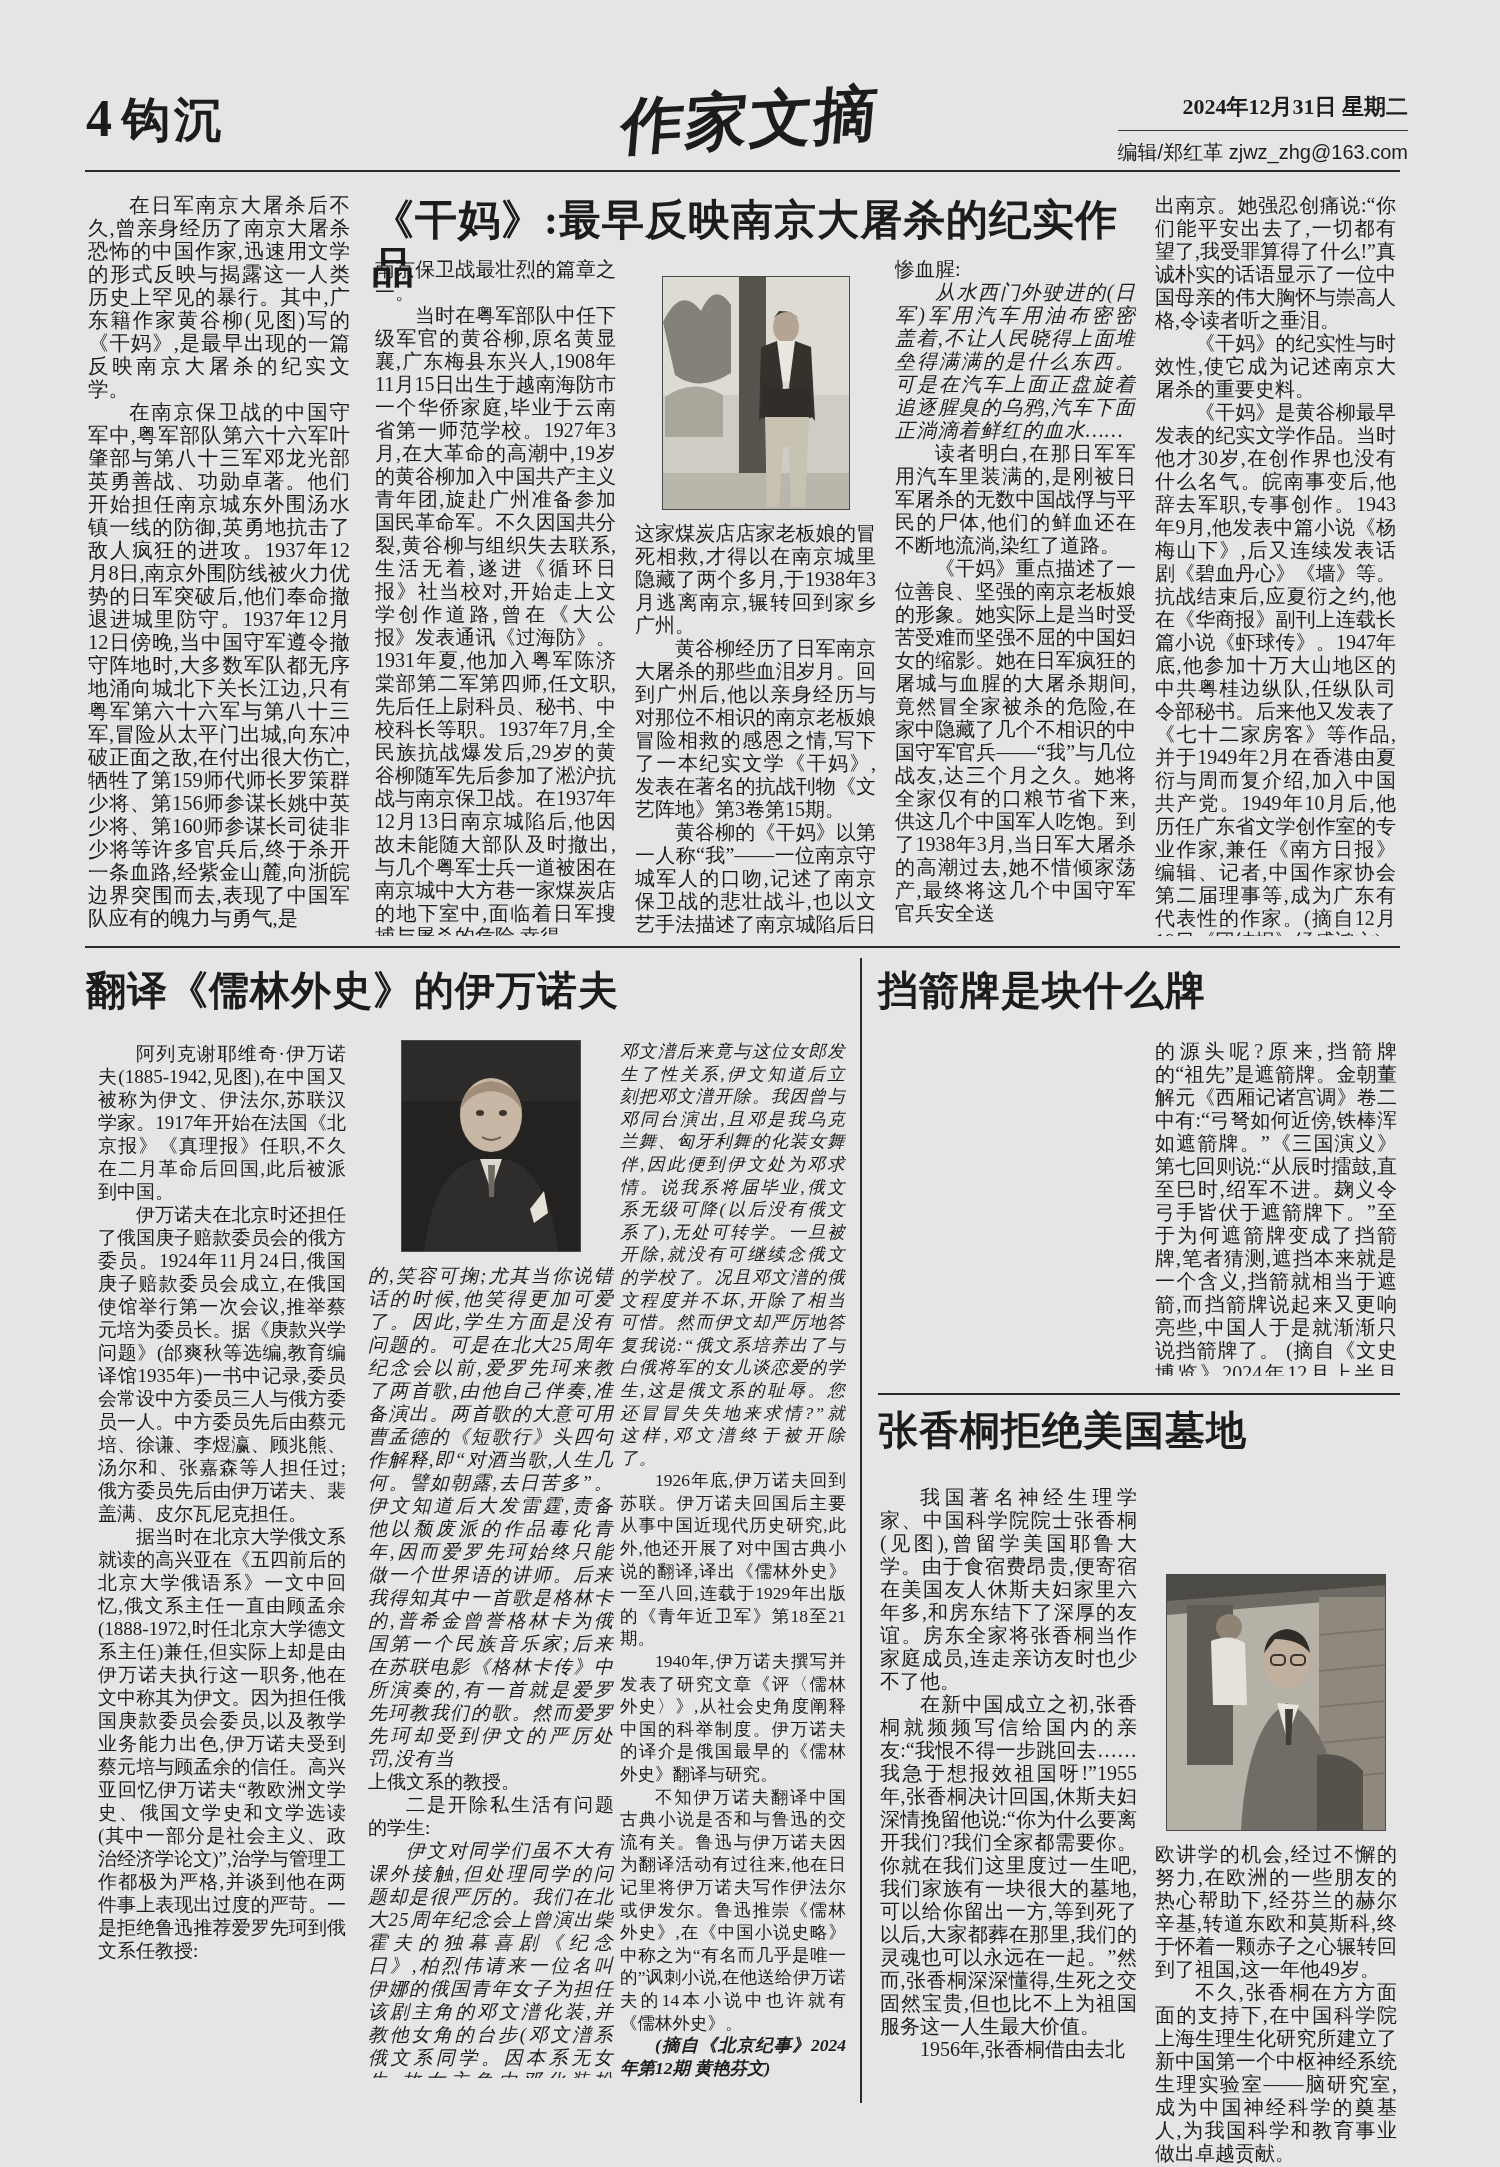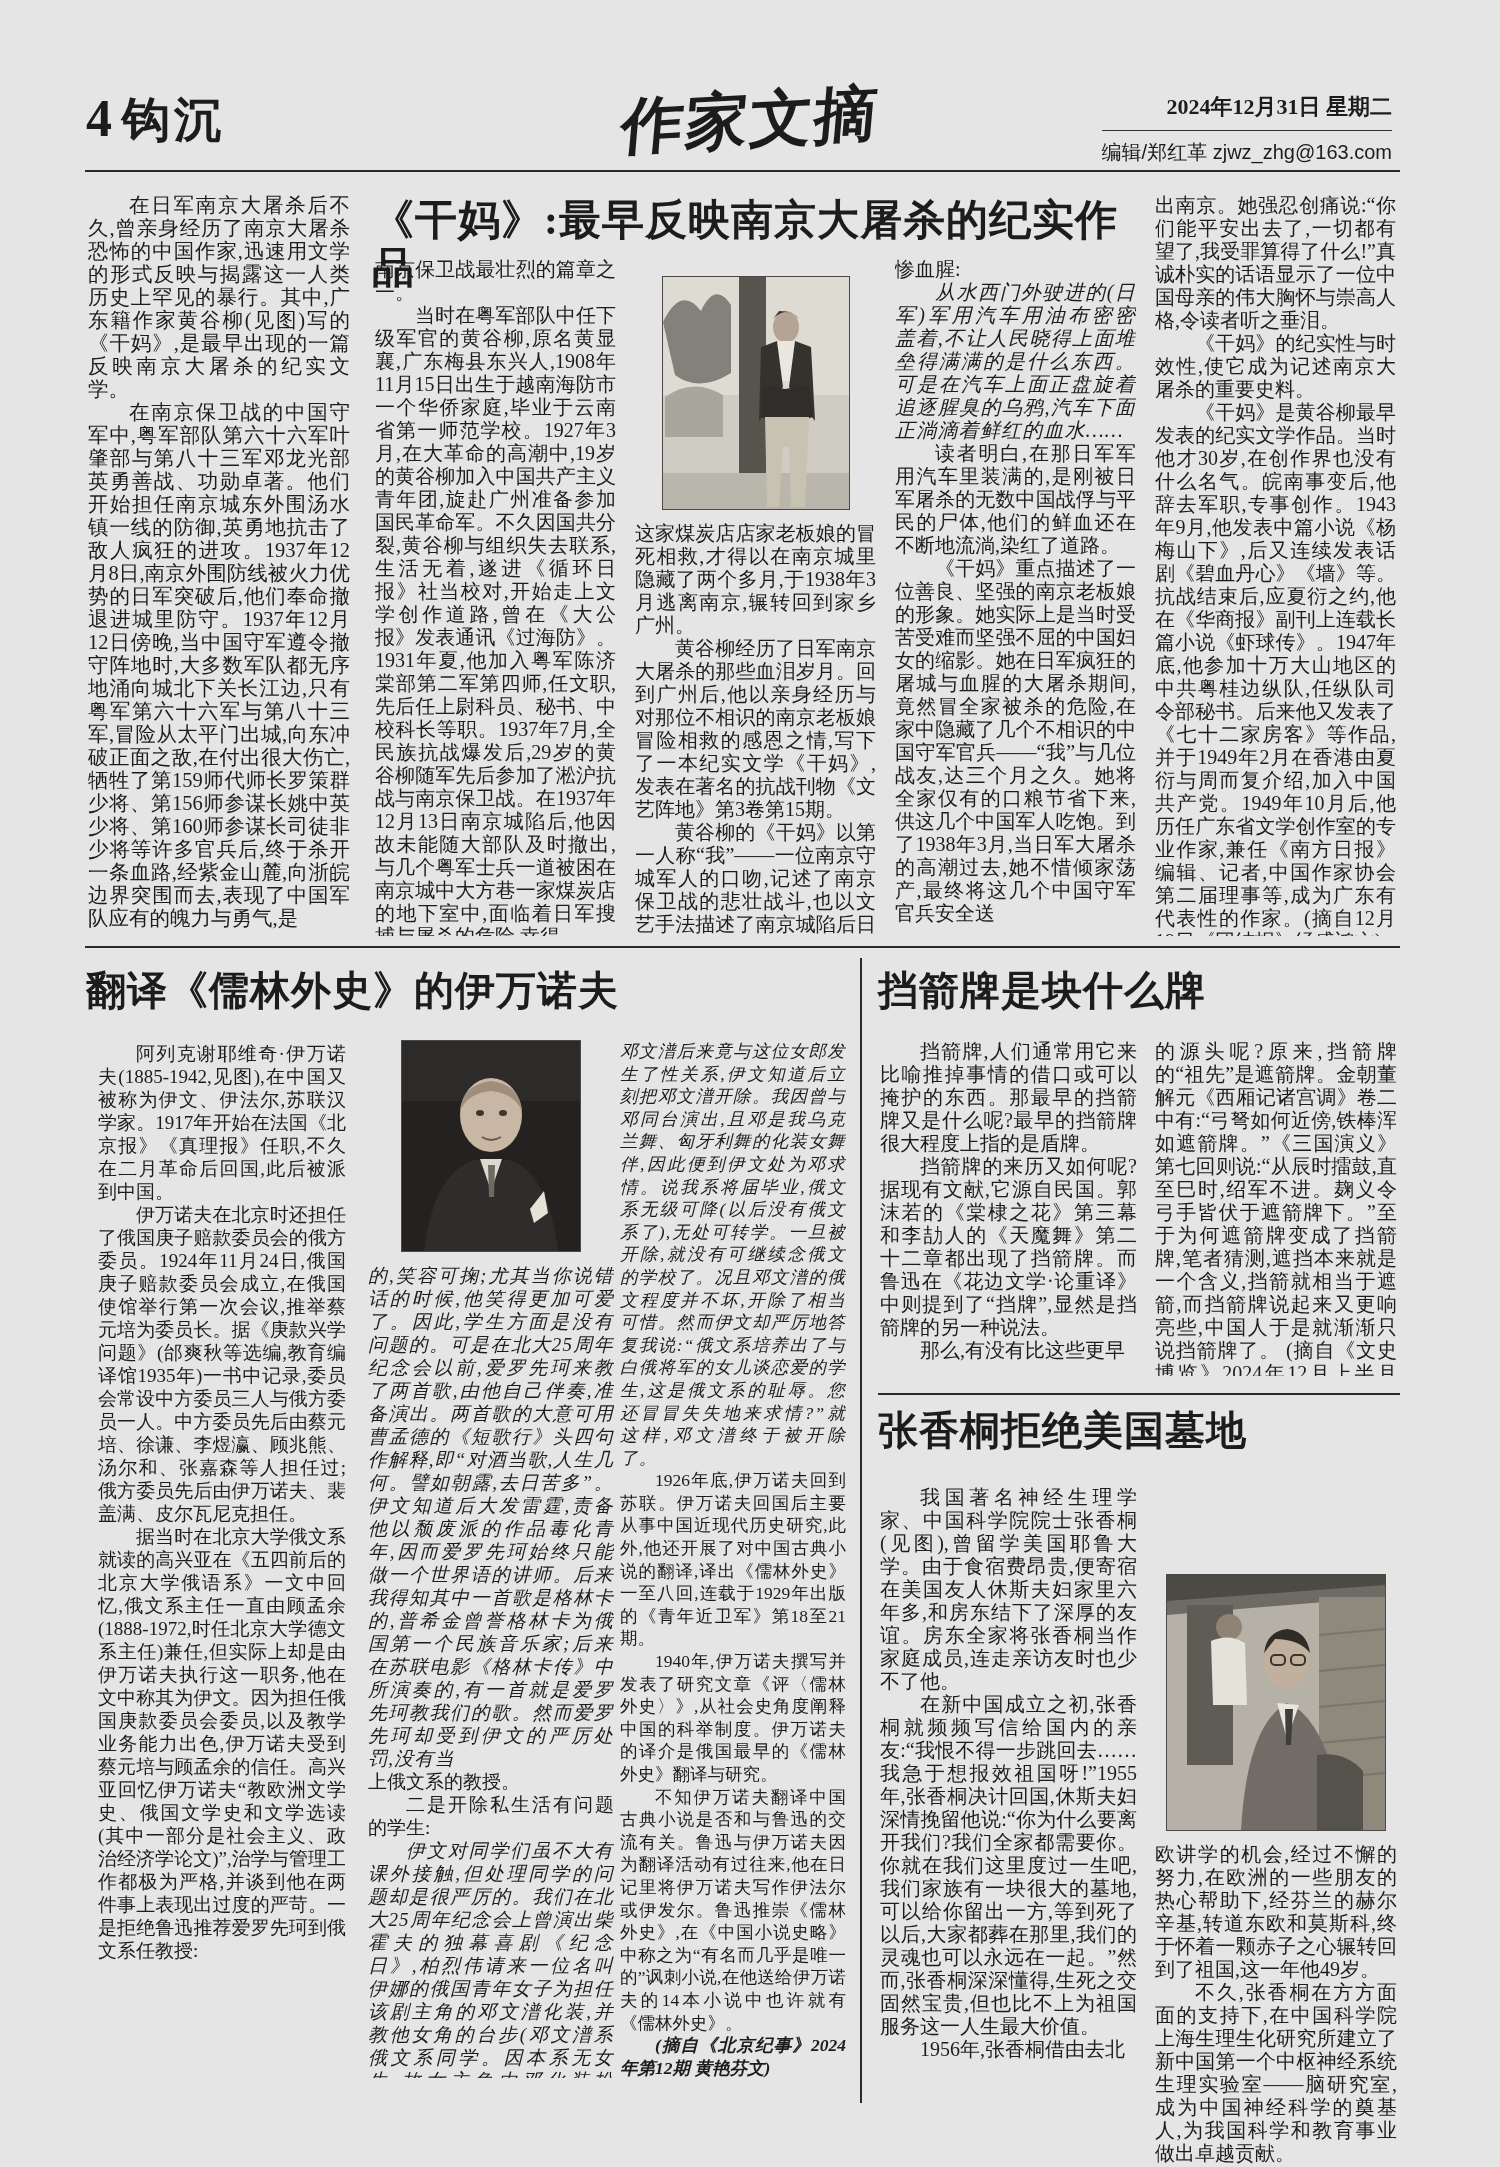--- a/index.html
+++ b/index.html
@@ -4,21 +4,21 @@
 <style>
   html,body{margin:0;padding:0;background:#9a9a9a;}
   .page{position:relative;width:1500px;height:2167px;margin:0 auto;background:#e5e5e5;
         font-family:"Liberation Serif","DejaVu Serif",serif;color:#1c1c1c;overflow:hidden;}
   
   .hdr-left{position:absolute;left:86px;top:88px;white-space:nowrap;}
   .hdr-left .pno{font-size:52px;font-weight:bold;letter-spacing:6px;}
   .hdr-left .sec{font-size:48px;font-weight:bold;letter-spacing:4px;}
   .masthead{position:absolute;left:560px;top:78px;width:380px;text-align:center;
             font-size:62px;font-weight:bold;transform:skewX(-8deg) rotate(-3deg);letter-spacing:2px;}
-  .hdr-right{position:absolute;right:108px;top:92px;text-align:right;}
+  .hdr-right{position:absolute;right:92px;top:92px;text-align:right;}
   .hdr-right .date{font-size:22px;font-weight:bold;padding-bottom:8px;border-bottom:1px solid #333;}
   .hdr-right .editor{font-size:20px;padding-top:8px;font-family:"Liberation Sans","DejaVu Sans",sans-serif;}
   .rule{position:absolute;background:#2a2a2a;}
   
   .headline{position:absolute;text-align:left;font-weight:bold;line-height:1.15;letter-spacing:1px;}
   .hl-lead{left:372px;top:196px;width:772px;font-size:42px;}
   .hl-ivanov{left:86px;top:968px;width:760px;font-size:40px;}
   .hl-shield{left:878px;top:968px;width:522px;font-size:40px;}
   .hl-zhang{left:878px;top:1408px;width:522px;font-size:40px;}
   
@@ -134,25 +134,20 @@
   <div class="col" style="left:620px;top:1040px;width:226px;height:1038px;font-size:17.5px;line-height:22.6px;">
       <p class="para q">邓文潽后来竟与这位女郎发生了性关系,伊文知道后立刻把邓文潽开除。我因曾与邓同台演出,且邓是我乌克兰舞、匈牙利舞的化装女舞伴,因此便到伊文处为邓求情。说我系将届毕业,俄文系无级可降(以后没有俄文系了),无处可转学。一旦被开除,就没有可继续念俄文的学校了。况且邓文潽的俄文程度并不坏,开除了相当可惜。然而伊文却严厉地答复我说:“俄文系培养出了与白俄将军的女儿谈恋爱的学生,这是俄文系的耻辱。您还冒冒失失地来求情?”就这样,邓文潽终于被开除了。</p>
       <p class="para ind">1926年底,伊万诺夫回到苏联。伊万诺夫回国后主要从事中国近现代历史研究,此外,他还开展了对中国古典小说的翻译,译出《儒林外史》一至八回,连载于1929年出版的《青年近卫军》第18至21期。</p>
       <p class="para ind">1940年,伊万诺夫撰写并发表了研究文章《评〈儒林外史〉》,从社会史角度阐释中国的科举制度。伊万诺夫的译介是俄国最早的《儒林外史》翻译与研究。</p>
       <p class="para ind">不知伊万诺夫翻译中国古典小说是否和与鲁迅的交流有关。鲁迅与伊万诺夫因为翻译活动有过往来,他在日记里将伊万诺夫写作伊法尔或伊发尔。鲁迅推崇《儒林外史》,在《中国小说史略》中称之为“有名而几乎是唯一的”讽刺小说,在他送给伊万诺夫的14本小说中也许就有《儒林外史》。</p>
       <p class="para ind attr">(摘自《北京纪事》2024年第12期 黄艳芬文)</p>
     </div>
 
   <div class="headline hl-shield">挡箭牌是块什么牌</div>
 
-  <div class="col" style="left:880px;top:1040px;width:257px;height:336px;">
-      <p class="para ind">挡箭牌,人们通常用它来比喻推掉事情的借口或可以掩护的东西。那最早的挡箭牌又是什么呢?最早的挡箭牌很大程度上指的是盾牌。</p>
-      <p class="para ind">挡箭牌的来历又如何呢?据现有文献,它源自民国。郭沫若的《棠棣之花》第三幕和李劼人的《天魔舞》第二十二章都出现了挡箭牌。而鲁迅在《花边文学·论重译》中则提到了“挡牌”,显然是挡箭牌的另一种说法。</p>
-      <p class="para ind">那么,有没有比这些更早</p>
-    </div>
   <div class="col" style="left:1155px;top:1040px;width:242px;height:336px;">
       <p class="para">的源头呢?原来,挡箭牌的“祖先”是遮箭牌。金朝董解元《西厢记诸宫调》卷二中有:“弓弩如何近傍,铁棒浑如遮箭牌。”《三国演义》第七回则说:“从辰时擂鼓,直至巳时,绍军不进。麹义令弓手皆伏于遮箭牌下。”至于为何遮箭牌变成了挡箭牌,笔者猜测,遮挡本来就是一个含义,挡箭就相当于遮箭,而挡箭牌说起来又更响亮些,中国人于是就渐渐只说挡箭牌了。  (摘自《文史博览》2024年12月上半月 张天野文)</p>
     </div>
 
   <div class="rule" style="left:878px;top:1393px;width:522px;height:2px;"></div>
 
   <div class="headline hl-zhang">张香桐拒绝美国墓地</div>
 
   <div class="col" style="left:880px;top:1486px;width:257px;height:592px;">
       <p class="para ind">我国著名神经生理学家、中国科学院院士张香桐(见图),曾留学美国耶鲁大学。由于食宿费昂贵,便寄宿在美国友人休斯夫妇家里六年多,和房东结下了深厚的友谊。房东全家将张香桐当作家庭成员,连走亲访友时也少不了他。</p>

